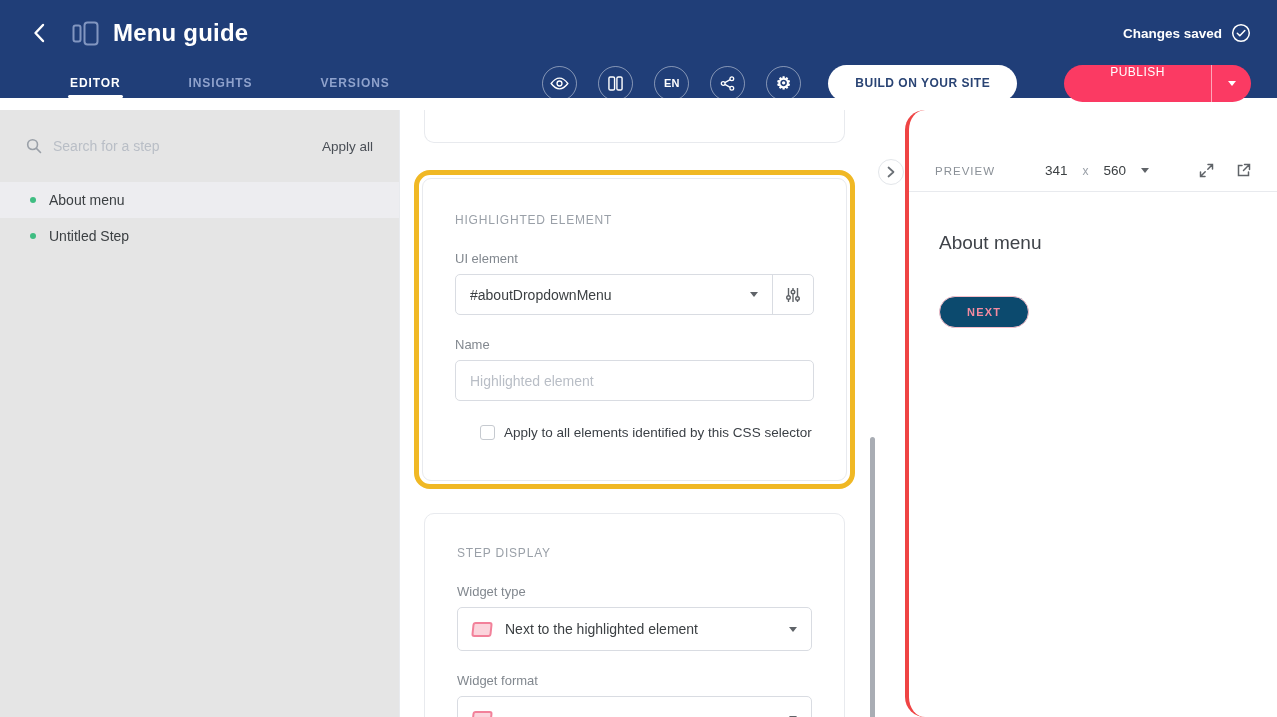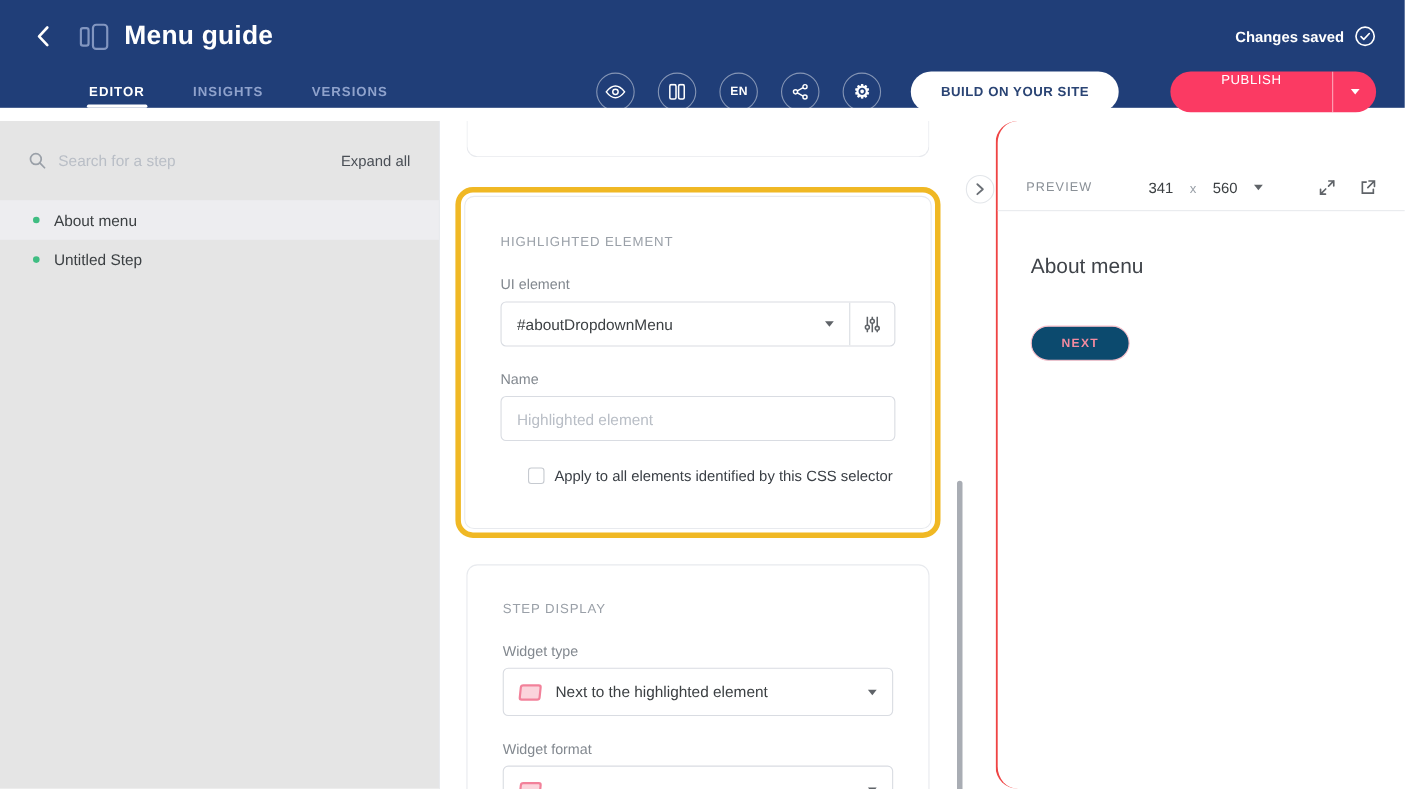--- a/index.html
+++ b/index.html
@@ -8,21 +8,21 @@
 
   
   .header { position:absolute; top:0; left:0; width:1277px; height:98px; background:#203e78; }
   .header-top { display:flex; align-items:center; height:60px; padding:6px 26px 0 26px; }
   .back-btn { width:26px; height:26px; display:flex; align-items:center; justify-content:center; cursor:pointer; }
   .guide-icon { margin-left:20px; display:flex; align-items:center; }
   .app-title { margin-left:14px; color:#fff; font-size:24px; font-weight:600; letter-spacing:.2px; }
   .changes-saved { margin-left:auto; display:flex; align-items:center; gap:9px; color:#fff; font-size:13.5px; font-weight:bold;justify-content:flex-end; }
 
   .header-bottom { display:flex; align-items:center; height:46px; padding:0 26px; }
-  .tabs { display:flex; gap:44px; margin-left:55px; height:100%; align-items:flex-end; }
+  .tabs { display:flex; gap:68px; margin-left:44px; height:100%; align-items:flex-end; }
   .tab { position:relative; font-size:12px; font-weight:bold; letter-spacing:.9px; color:#8fa2cc; cursor:pointer; height:100%; display:flex; align-items:center; }
   .tab.active { color:#fff; }
   .tab.active::after { content:""; position:absolute; left:-2px; right:-2px; bottom:8px; height:3px; background:#fff; border-radius:2px; }
 
   .header-actions { margin-left:auto; display:flex; align-items:center; gap:21px; }
   .icon-btn { width:35px; height:35px; border-radius:50%; border:1px solid rgba(255,255,255,.45);
               display:flex; align-items:center; justify-content:center; color:#fff; cursor:pointer;
               font-size:11px; font-weight:bold; letter-spacing:.3px; flex:0 0 auto; }
   .gear-glyph { font-size:17px; line-height:1; }
   .build-btn { height:37px; padding:0 27px; border-radius:19px; background:#fff; color:#2a4474;
@@ -66,21 +66,21 @@
   .widget-icon { width:20px; height:15px; border:2px solid #f2819a; background:#fbd4dc; border-radius:3px; transform:skewX(-6deg); flex:0 0 auto; }
   .widget-text { flex:1; font-size:14px; color:#3c4043; }
   .scrollbar { position:absolute; right:30px; top:327px; width:5px; height:290px; background:#a9adb4; border-radius:3px; cursor:pointer; }
 
   
   .collapse-btn { position:absolute; left:878px; top:159px; width:26px; height:26px; border-radius:50%;
                   background:#fff; border:1px solid #e3e6ea; display:flex; align-items:center; justify-content:center;
                   z-index:4; cursor:pointer; }
 
   
-  .preview-panel { position:absolute; top:110px; left:905px; right:0; bottom:0; background:#fff; border-left:2px solid #ef4444;border-radius:20px; }
+  .preview-panel { position:absolute; top:110px; left:905px; right:0; bottom:0; background:#fff; border-left:4px solid #ef4444;border-radius:20px; }
   .preview-header { margin-top:40px; height:42px; display:flex; align-items:center; justify-content:space-between;
                     padding:0 26px; border-bottom:1px solid #e8eaee; }
   .preview-title { font-size:11.5px; letter-spacing:1px; color:#8a9097; }
   .dims { display:flex; align-items:center; gap:15px; font-size:13.5px; color:#3c4043; cursor:pointer; }
   .dims .times { color:#9aa0a8; font-size:12px; }
   .preview-icons { display:flex; gap:22px; align-items:center; }
   .preview-icons > div { cursor:pointer; display:flex; }
   .preview-body { padding:40px 30px; }
   .preview-step-title { font-size:19px; color:#3f4349; }
   .next-btn { margin-top:42px; display:inline-block; padding:9px 27px; border:1px solid #f7bfca; border-radius:17px;
@@ -167,21 +167,21 @@
   </div>
 </div>
 
 <div class="sidebar">
   <div class="sidebar-search">
     <svg width="16" height="16" viewBox="0 0 16 16" fill="none" stroke="#9aa0a8" stroke-width="1.6" stroke-linecap="round">
         <circle cx="6.6" cy="6.6" r="4.9"></circle>
         <path d="M10.4 10.4l4.1 4.1"></path>
       </svg>
     <input class="search-input" type="text" placeholder="Search for a step" style="">
-    <span class="expand-all">Expand all</span>
+    <span class="expand-all">Apply all</span>
   </div>
   <div class="step-item selected">
     <span class="dot"></span>
     <span>About menu</span>
   </div>
   <div class="step-item">
     <span class="dot"></span>
     <span>Untitled Step</span>
   </div>
 </div>

